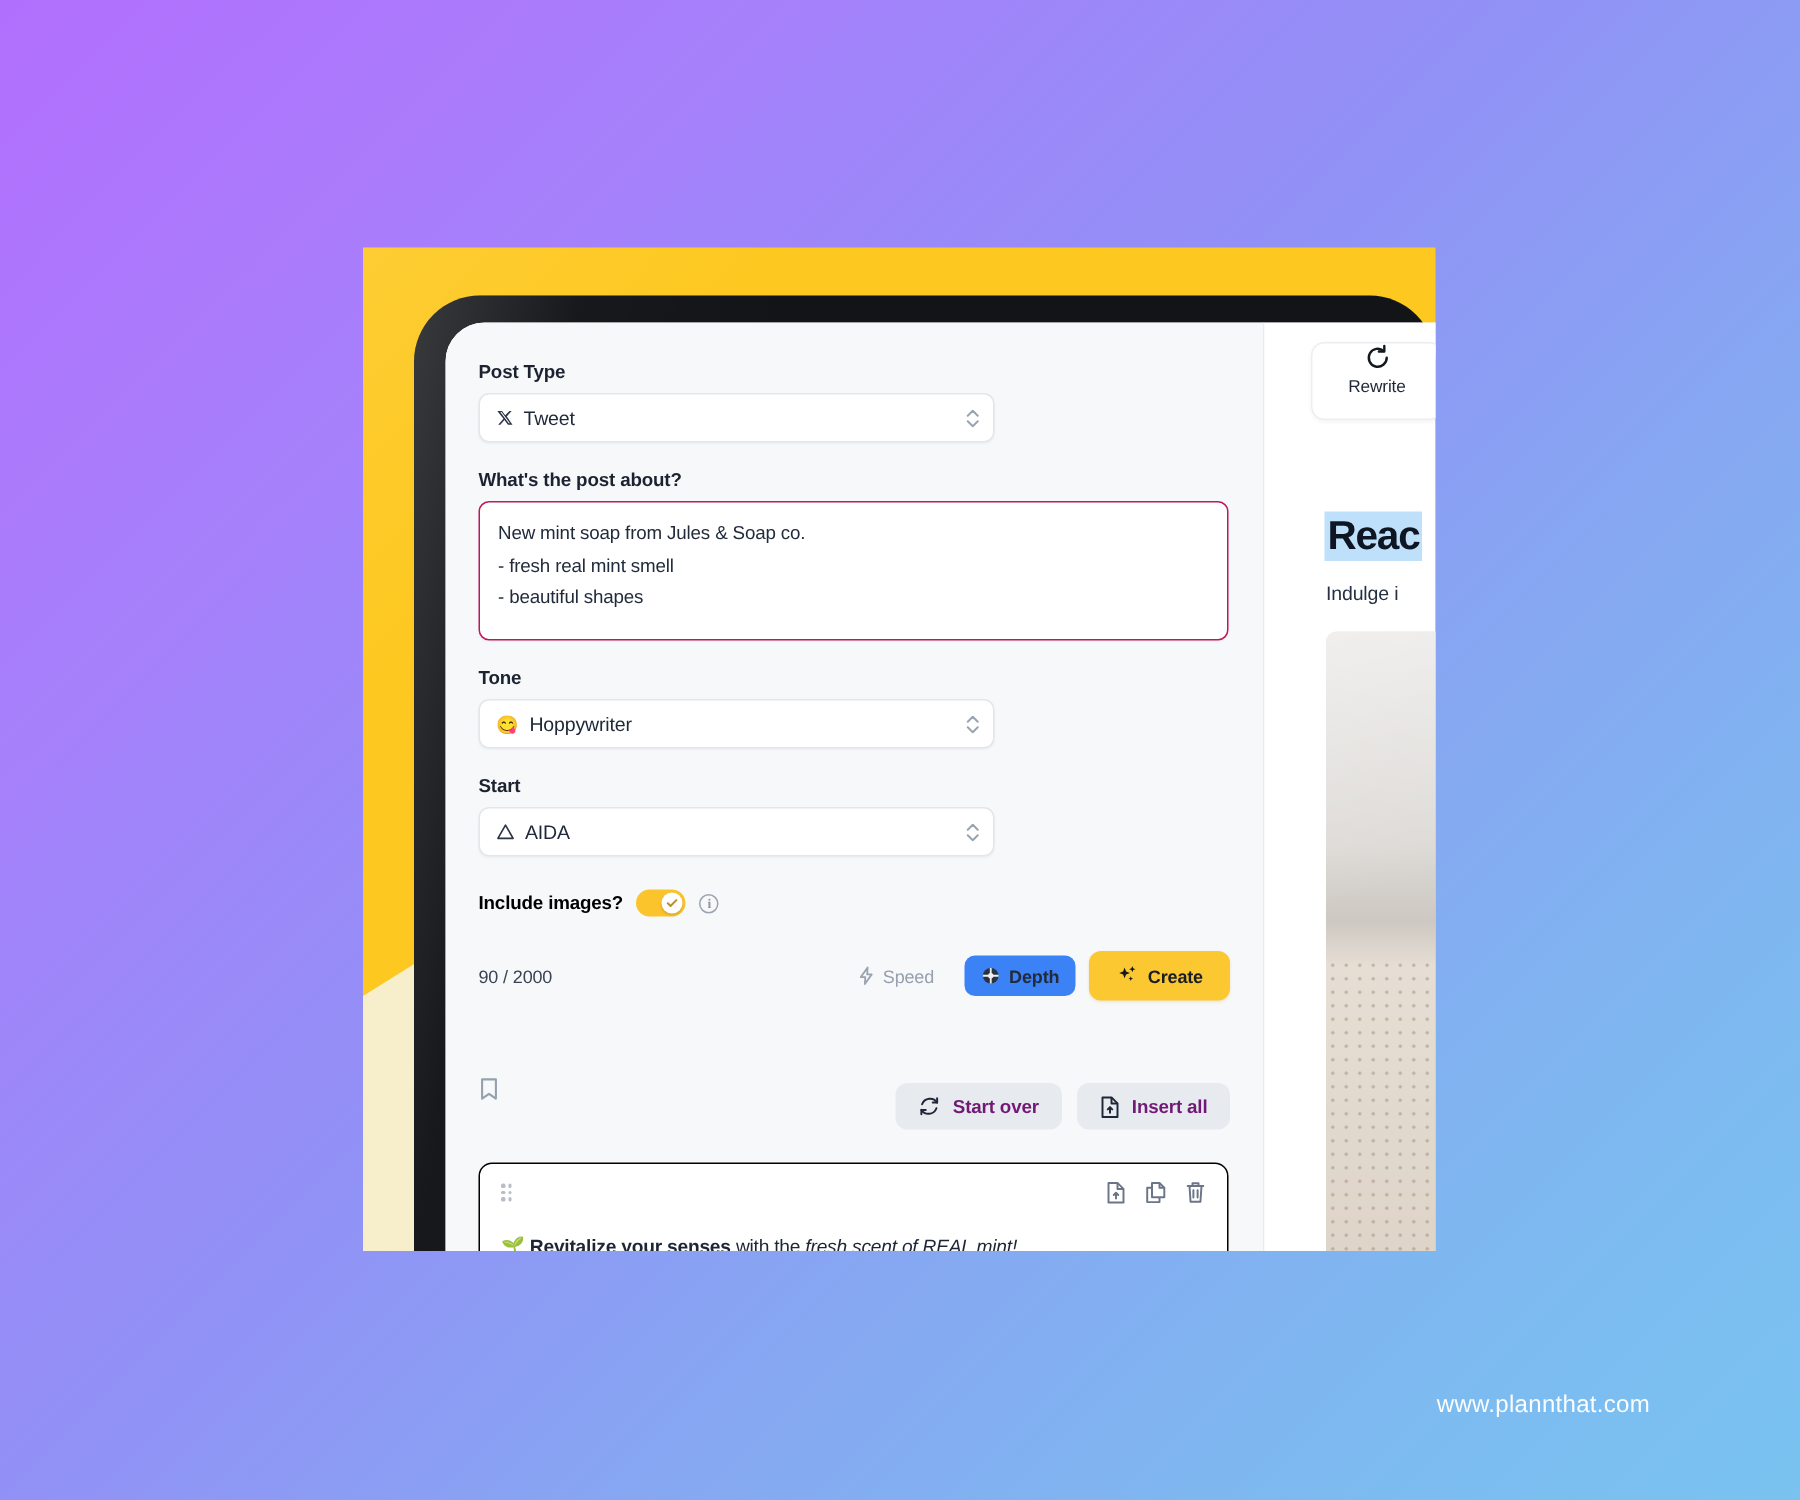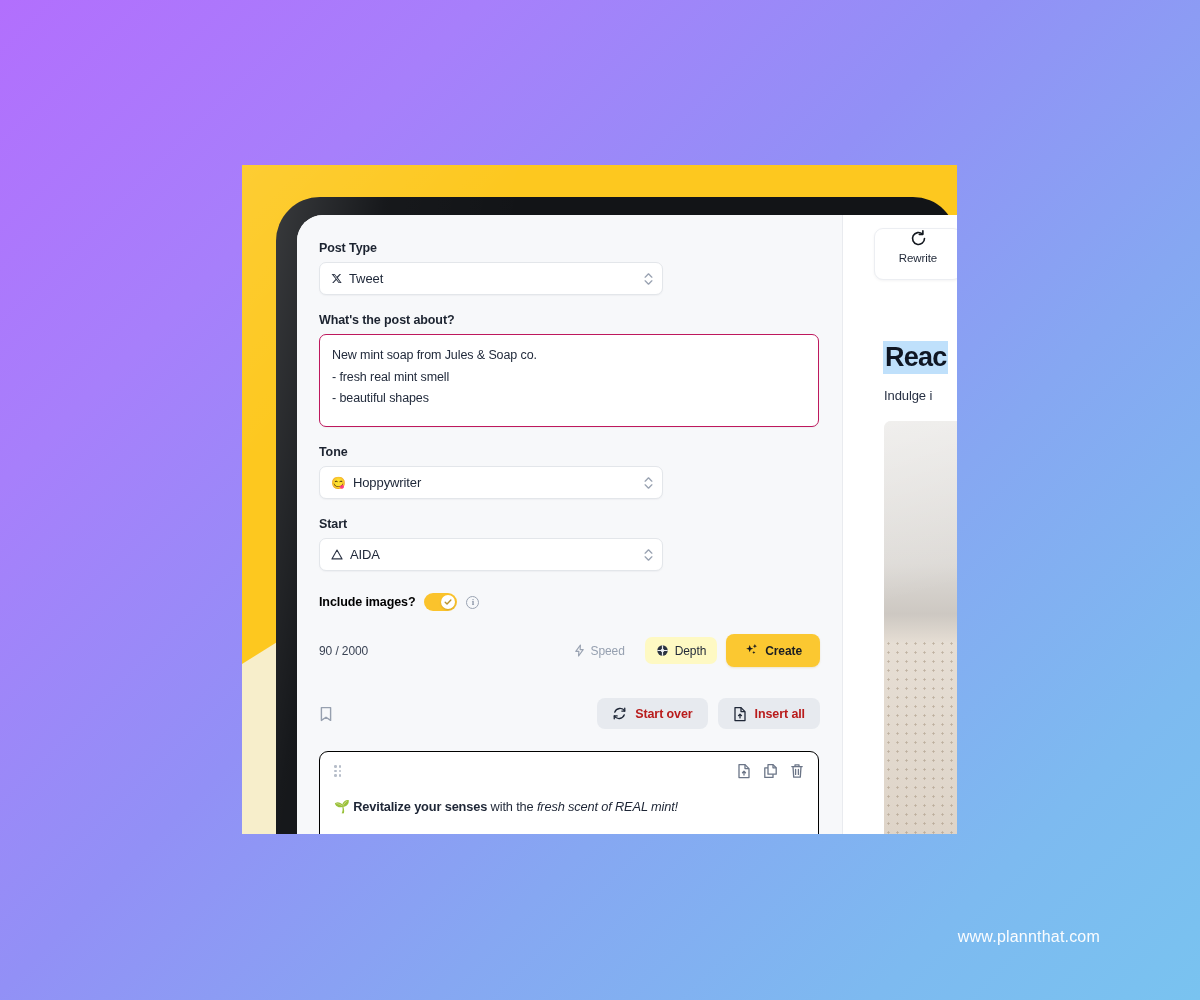--- a/index.html
+++ b/index.html
@@ -178,40 +178,41 @@
     margin-left: auto;
     display: flex; align-items: center; gap: 9px;
   }
   .pill {
     display: inline-flex; align-items: center; gap: 6px;
     height: 27px; padding: 0 11px;
     border-radius: 7px;
     font-size: 12px; letter-spacing: -0.1px;
   }
   .pill.ghost { color: #96a0b0; }
-  .pill.soft  { background: #fef9c3; color: #232b3a; font-weight: 400; align-items: center; }
+  .pill.soft  { background: #3b82f6; color: #232b3a; font-weight: 700; align-items: center; }
   .pill.primary {
     background: #fbc831; color: #1a1d23; font-weight: 700;
     height: 33px; padding: 0 18px; border-radius: 8px;
     box-shadow: 0 1px 2px rgba(190,140,10,0.18);
   }
 
   .secondary-row {
     display: flex; align-items: center;
     margin-top: 31px;
   }
   .secondary-right {
     margin-left: auto; display: flex; gap: 10px;
   }
   .btn-grey {
     display: inline-flex; align-items: center; gap: 8px;
     height: 31px; padding: 0 15px;
     background: #e7eaef; border-radius: 8px;
-    font-size: 12.5px; color: #b91c1c; font-weight: 600;
+    font-size: 12.5px; color: #701a75; font-weight: 600;
     letter-spacing: -0.1px;
+    margin-top: 24px;
   }
 
   .result-card {
     margin-top: 22px;
     width: 500px;
     background: #fff;
     border: 1px solid #000000;
     border-radius: 9px;
     padding: 11px 14px 0 14px;
     box-shadow: 0 1px 2px rgba(18,28,45,0.04);

